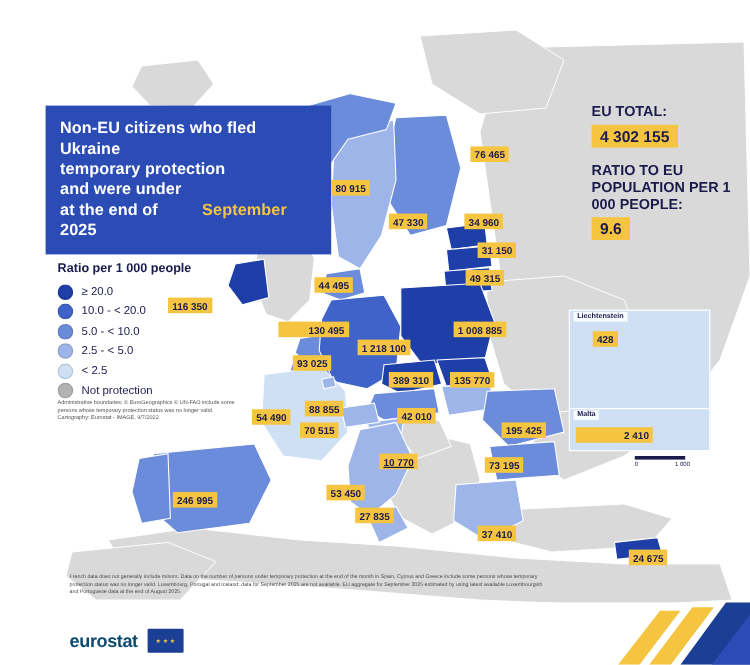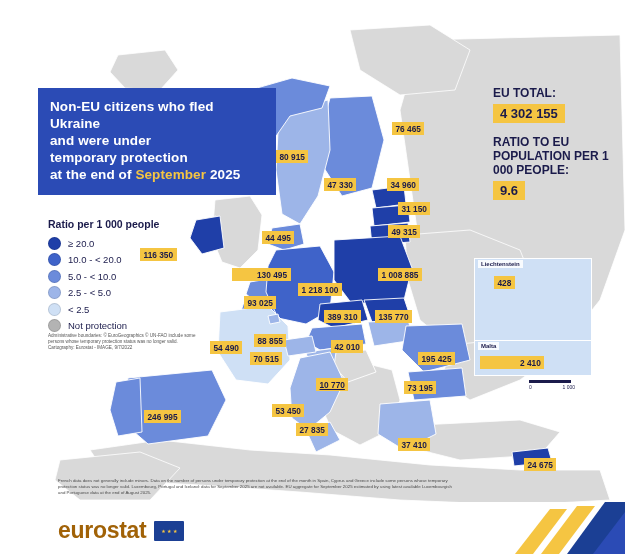--- a/index.html
+++ b/index.html
@@ -26,21 +26,21 @@
     background: #2b4bb5;
     padding: 10px 12px 12px 12px;
   }
   .title-panel .line {
     color: #ffffff;
     font-size: 13.5px;
     font-weight: bold;
     line-height: 17px;
     letter-spacing: .1px;
   }
-  .title-panel .hl { color: #f5c542; }
+  .title-panel .hl { color: #f5c542; margin-left: 33px; }
 
   
   .legend {
     position: absolute;
     left: 48px; top: 198px;
     width: 150px;
     margin-top: 20px;
   }
   .legend-title {
     font-size: 10.5px; font-weight: bold; color: #1b1b4b;
@@ -115,21 +115,21 @@
   }
   .footer-bar {
     position: absolute; left: 0; right: 0; bottom: 0; height: 52px;
     background: #ffffff;
   }
   .eurostat-logo {
     position: absolute; left: 58px; bottom: 10px;
     display: flex; align-items: center;
   }
   .eurostat-logo .word {
-    font-size: 23px; font-weight: bold; color: #a16207;
+    font-size: 15px; font-weight: bold; color: #0c4a6e;
     letter-spacing: -.3px;
   }
   .eu-flag {
     margin-left: 8px; width: 30px; height: 20px;
     background: #1b3f94; position: relative; border-radius: 1px;
   }
   .eu-flag .stars {
     position: absolute; inset: 0;
     color: #f5c542; font-size: 5px;
     display: flex; align-items: center; justify-content: center;
@@ -225,22 +225,22 @@
       <path d="M284 340 L312 336 L316 352 L288 356 Z" fill="#9db5e8"></path>
 
       <path d="M512 452 L548 448 L552 462 L514 466 Z" fill="#1f3fa8"></path>
 
       <path d="M268 316 L278 314 L280 322 L270 324 Z" fill="#9db5e8"></path>
     </g>
   </svg>
 
   <div class="title-panel">
     <div class="line">Non-EU citizens who fled Ukraine</div>
+    <div class="line">temporary protection</div>
     <div class="line">and were under</div>
-    <div class="line">temporary protection</div>
     <div class="line"><span>at the end of </span><span class="hl">September</span><span> 2025</span></div>
   </div>
 
   <div class="legend">
     <div class="legend-title">Ratio per 1 000 people</div>
     <div class="legend-row">
       <span class="swatch" style="background: rgb(31, 63, 168);"></span>
       <span class="legend-label">≥ 20.0</span>
     </div>
     <div class="legend-row">

